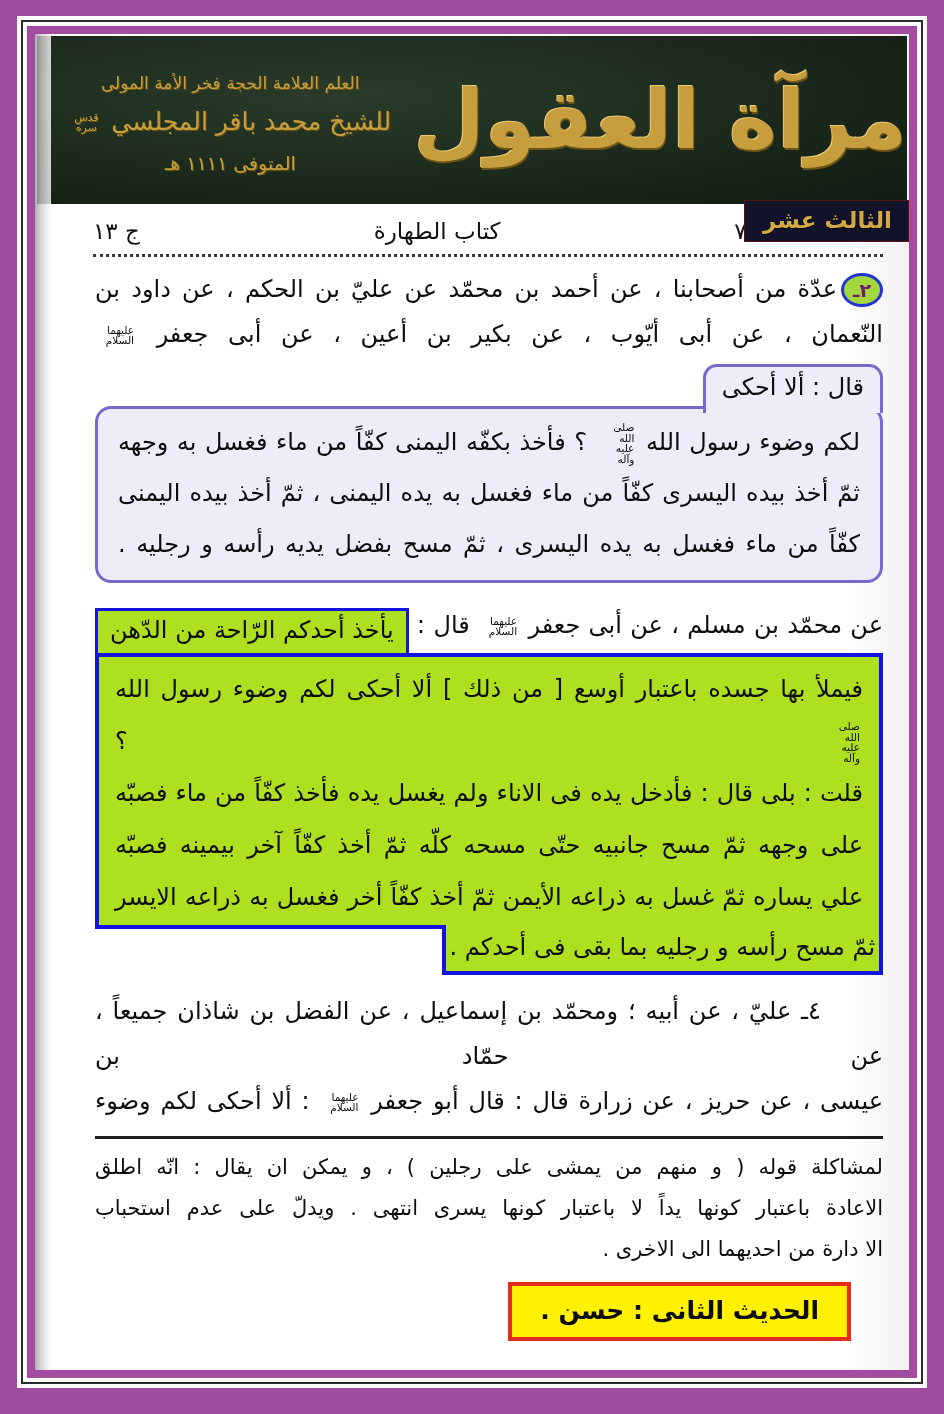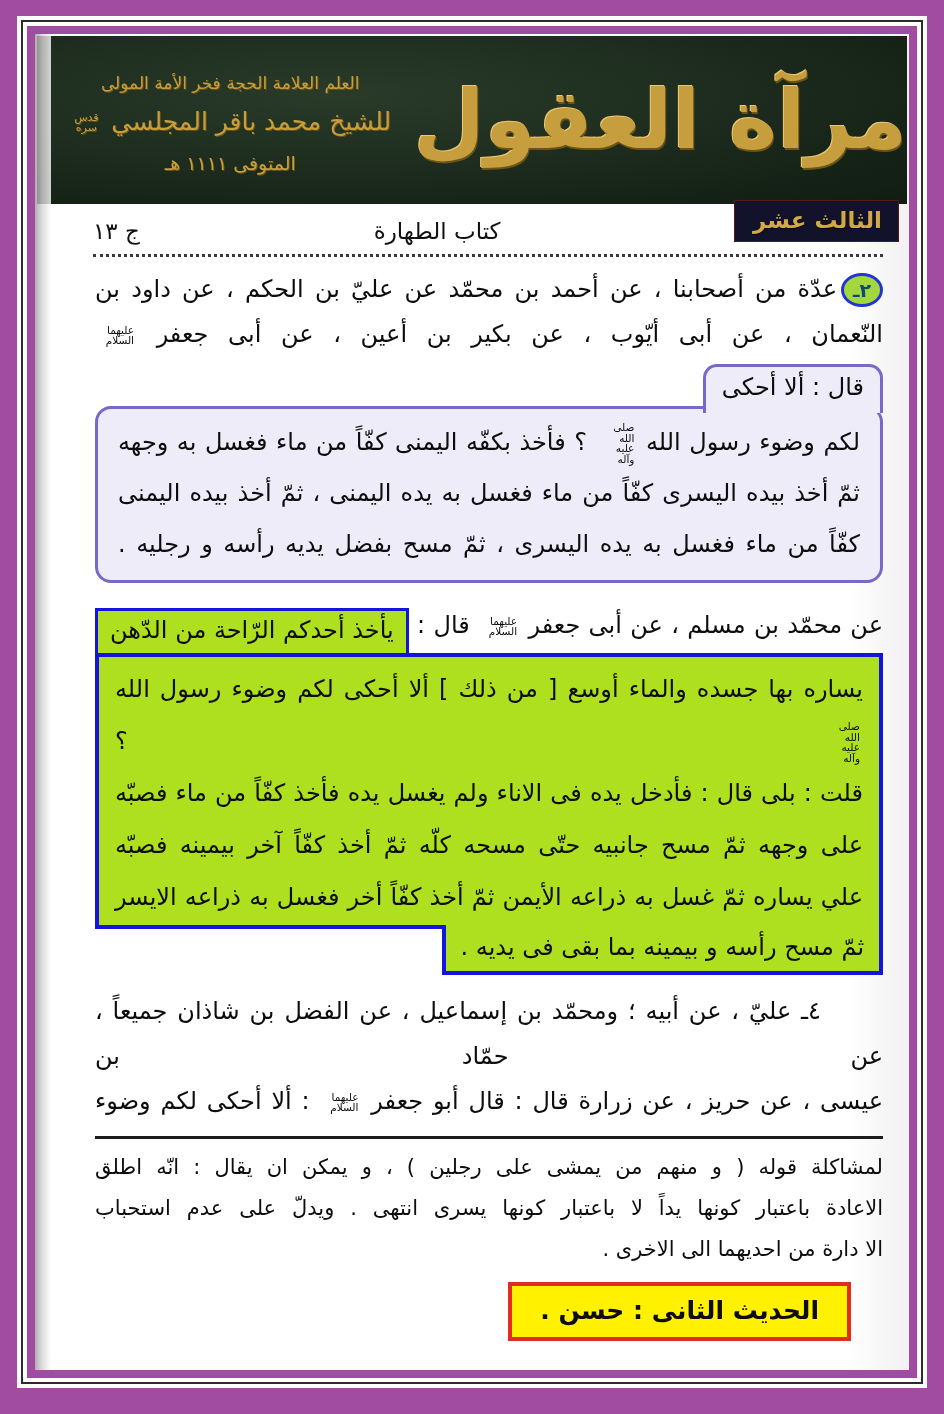--- a/index.html
+++ b/index.html
@@ -43,21 +43,21 @@
     white-space:nowrap;
   }
   .cover-side{ flex:1; color:#c79e3d; text-align:center; padding:6px 6px 0 16px; }
   .cover-epithet{ font-size:17px; margin-bottom:14px; text-shadow:1px 1px 0 #6d5414; }
   .cover-author-row{ font-size:25px; font-weight:normal; text-shadow:1px 1px 0 #6d5414; }
   .cover-hon{ font-size:11px; display:inline-block; width:34px; line-height:10px; vertical-align:middle; }
   .cover-death{ font-size:19px; margin-top:16px; text-shadow:1px 1px 0 #6d5414; }
 
   
   .vol-label{
-    position:absolute; top:166px; right:10px; z-index:6;
+    position:absolute; top:166px; right:0; z-index:6;
     background:#12122a; color:#d2a945; font-size:23px; font-weight:bold;
     padding:6px 16px 8px 18px; border:1px solid #5a1515;
     text-shadow:0 1px 0 #000;
   }
 
   
   .header-row{
     display:flex; justify-content:space-between; align-items:flex-end;
     padding:14px 150px 0 58px; font-size:23px; color:#111; direction:rtl;
   }
@@ -67,21 +67,21 @@
 
   
   .content{ padding:0 26px 0 60px; font-size:24px; color:#0d0d0d; }
   .tline{ line-height:45px; }
   .jline{ text-align:justify; text-align-last:justify; }
   .rline{ text-align:right; }
 
   .num-circle{
     display:inline-flex; align-items:center; justify-content:center;
     width:42px; height:34px; border-radius:50%;
-    font-size:19px; font-weight:bold; color:#0c4a6e;
+    font-size:19px; font-weight:bold; color:#701a75;
     vertical-align:middle; margin-left:4px;
   }
   .green-circle{ background:#a2d83d; border:3px solid #2333d6; }
   .yellow-circle{ background:#ffdf3a; border:3px solid #df2a18; }
 
   .hon{
     display:inline-block; width:36px; font-size:10.5px; line-height:10.5px;
     text-align:right; vertical-align:middle; margin:0 3px; white-space:normal;
   }
 
@@ -179,29 +179,29 @@
           </div>
 
           <div class="tline jline">
             <span>عن محمّد بن مسلم ، عن أبى جعفر</span>
             <span class="hon">عليهما السلام</span>
             <span>قال :</span>
             <span class="green-chip">يأخذ أحدكم الرّاحة من الدّهن</span>
           </div>
           <div class="green-box">
             <div class="tline jline">
-              <span>يساره بها جسده والماء أوسع [ من ذلك ] ألا أحكى لكم وضوء رسول الله</span>
+              <span>فيملأ بها جسده باعتبار أوسع [ من ذلك ] ألا أحكى لكم وضوء رسول الله</span>
               <span class="hon">صلى الله عليه وآله</span>
               <span>؟</span>
             </div>
             <div class="tline jline">قلت : بلى قال : فأدخل يده فى الاناء ولم يغسل يده فأخذ كفّاً من ماء فصبّه</div>
             <div class="tline jline">على وجهه ثمّ مسح جانبيه حتّى مسحه كلّه ثمّ أخذ كفّاً آخر بيمينه فصبّه</div>
             <div class="tline jline">علي يساره ثمّ غسل به ذراعه الأيمن ثمّ أخذ كفّاً أخر فغسل به ذراعه الايسر</div>
           </div>
-          <div class="green-tail">ثمّ مسح رأسه و بيمينه بما بقى فى يديه .</div>
+          <div class="green-tail">ثمّ مسح رأسه و رجليه بما بقى فى أحدكم .</div>
 
           <div class="h4-block">
             <div class="tline jline indent">
               <span>٤ـ</span>
               <span>عليّ ، عن أبيه ؛ ومحمّد بن إسماعيل ، عن الفضل بن شاذان جميعاً ، عن حمّاد بن</span>
             </div>
             <div class="tline jline">
               <span>عيسى ، عن حريز ، عن زرارة قال : قال أبو جعفر</span>
               <span class="hon">عليهما السلام</span>
               <span>: ألا أحكى لكم وضوء</span>

